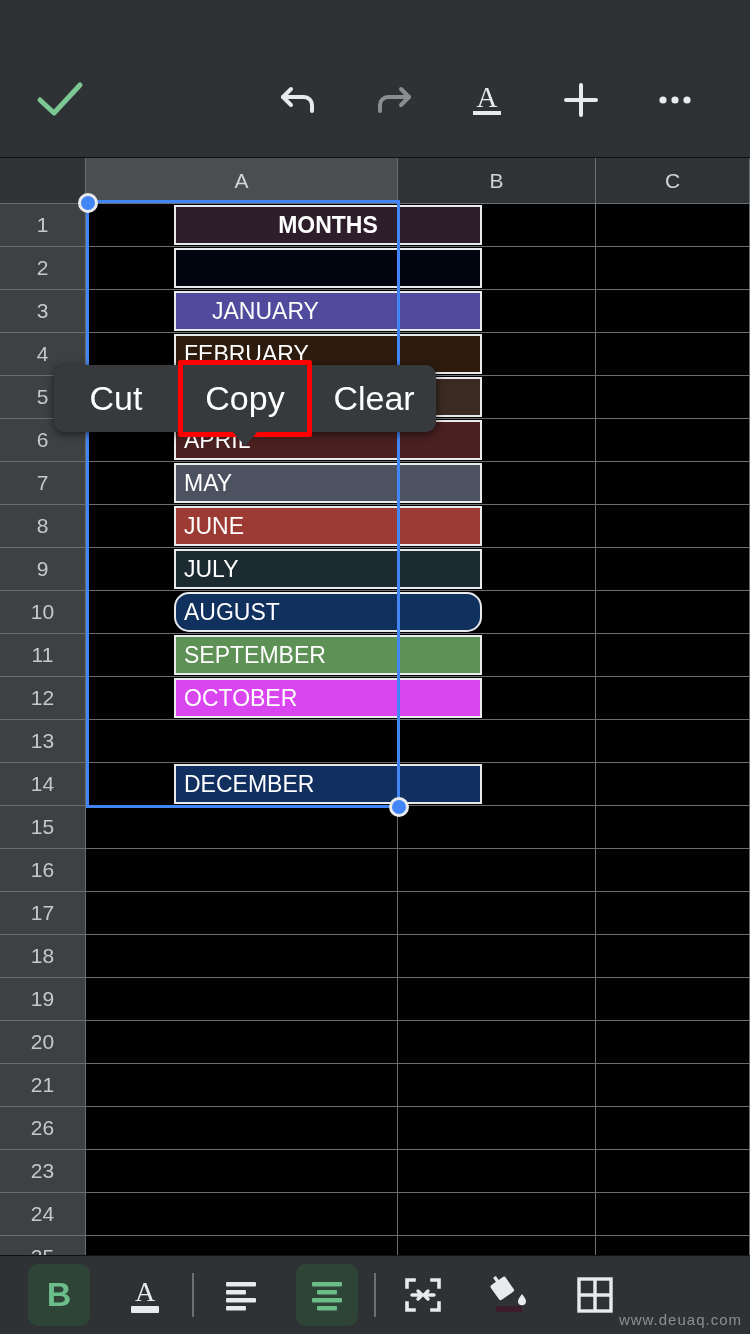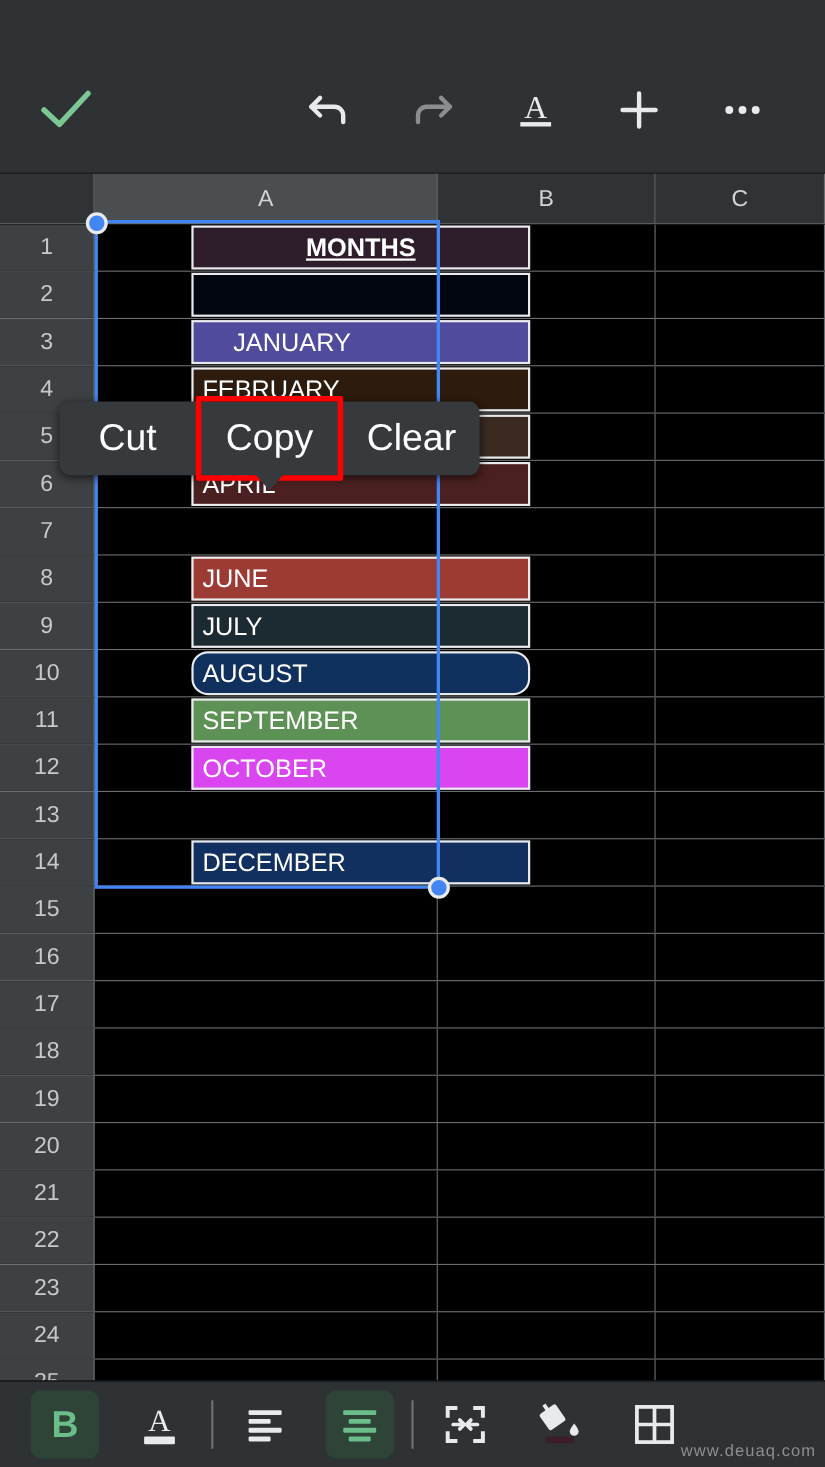--- a/index.html
+++ b/index.html
@@ -77,21 +77,21 @@
     border-right:1px solid #6b6e70;
   }
   .filled {
     position:absolute; left:88px; top:1px; width:308px; height:40px;
     border:2px solid #e9eaec;
     color:#fff; font-size:23px;
     display:flex; align-items:center;
     padding-left:8px;
     overflow:hidden; white-space:nowrap;
   }
-  .filled.center { justify-content:center; padding-left:0; font-weight:bold;text-decoration:underline; }
+  .filled.center { justify-content:center; padding-left:0; font-weight:bold; }
 
   
   .sel-box {
     position:absolute; left:86px; top:200px;
     width:314px; height:608px;
     border:3px solid #4285f4;
     pointer-events:none;
   }
   .sel-handle {
     position:absolute; width:20px; height:20px; border-radius:50%;
@@ -249,20 +249,23 @@
       <div class="row">
         <div class="rowhead">6</div>
         <div class="cellA">
           <div class="filled" style="background: rgb(74, 32, 32);">APRIL</div>
         </div>
         <div class="cellB"></div>
         <div class="cellC"></div>
       </div>
       <div class="row">
         <div class="rowhead">7</div>
+        <div class="cellA">
+          <div class="filled" style="background: rgb(76, 82, 96);">MAY</div>
+        </div>
         <div class="cellB"></div>
         <div class="cellC"></div>
       </div>
       <div class="row">
         <div class="rowhead">8</div>
         <div class="cellA">
           <div class="filled" style="background: rgb(156, 59, 51);">JUNE</div>
         </div>
         <div class="cellB"></div>
         <div class="cellC"></div>
@@ -348,21 +351,21 @@
         <div class="cellB"></div>
         <div class="cellC"></div>
       </div>
       <div class="row">
         <div class="rowhead">21</div>
         <div class="cellA"></div>
         <div class="cellB"></div>
         <div class="cellC"></div>
       </div>
       <div class="row">
-        <div class="rowhead">22</div>
+        <div class="rowhead">26</div>
         <div class="cellA"></div>
         <div class="cellB"></div>
         <div class="cellC"></div>
       </div>
       <div class="row">
         <div class="rowhead">23</div>
         <div class="cellA"></div>
         <div class="cellB"></div>
         <div class="cellC"></div>
       </div>

